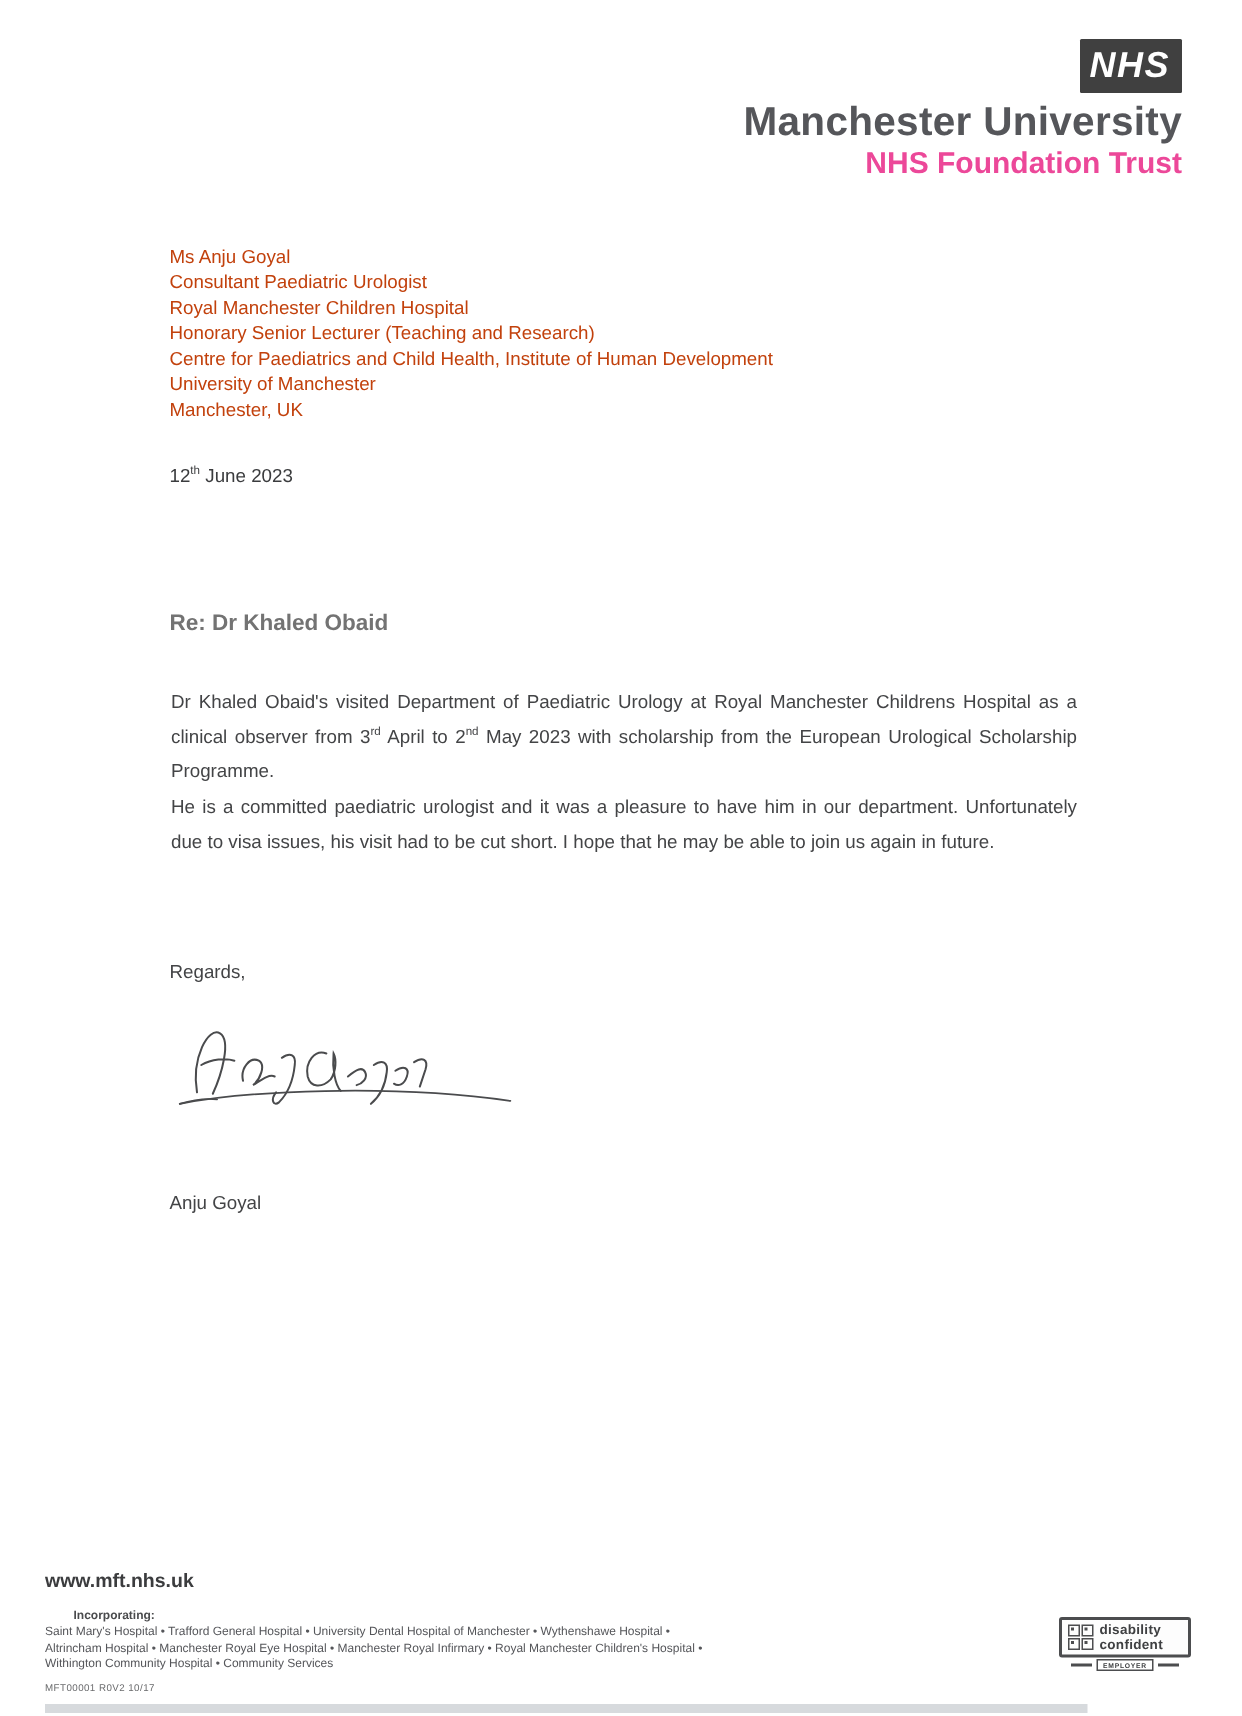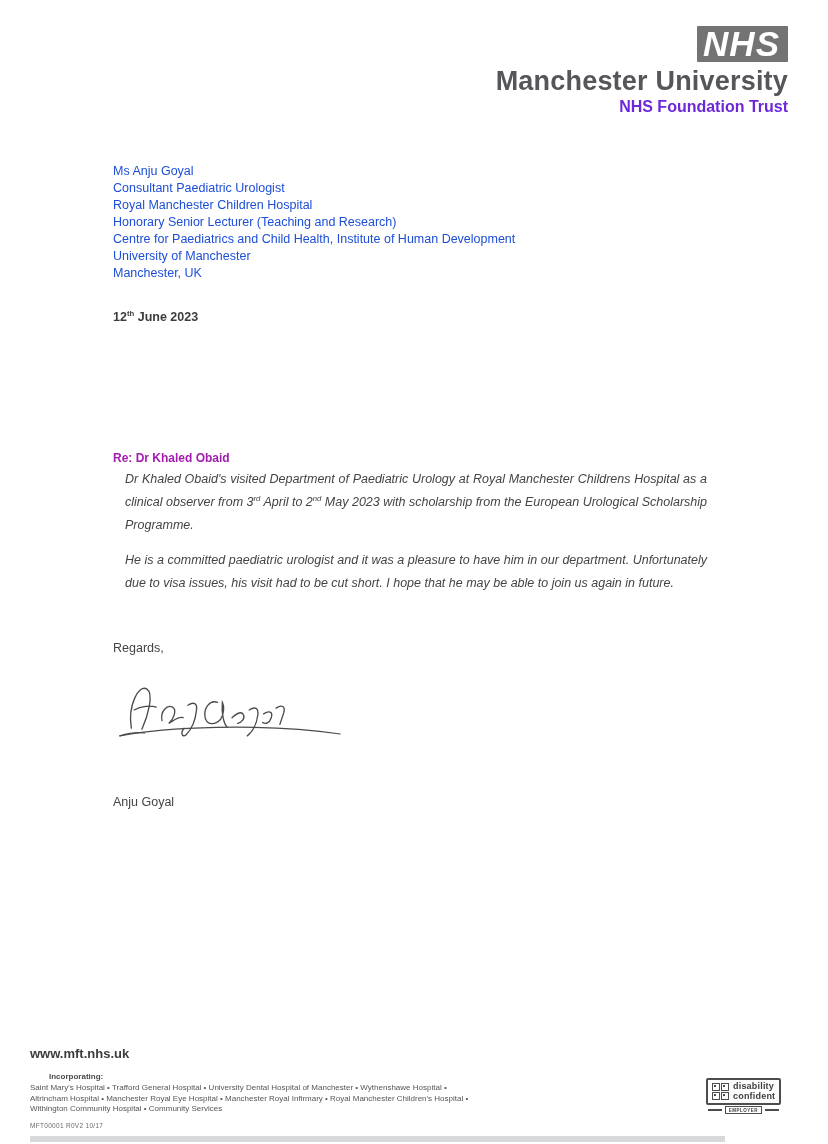--- a/index.html
+++ b/index.html
@@ -16,84 +16,83 @@
 
   
   .brand {
     position: absolute;
     top: 26px;
     right: 40px;
     text-align: right;
   }
   .nhs-logo {
     display: inline-block;
-    background: #737373;
+    background: #404040;
     color: #ffffff;
     font-style: italic;
     font-weight: bold;
-    font-size: 35px;
+    font-size: 24px;
     line-height: 34px;
     padding: 1px 8px 1px 6px;
     letter-spacing: 1px;
     border-radius: 1px;
   }
   .org-name {
     margin-top: 4px;
     font-weight: bold;
     font-size: 27px;
     color: #55565a;
     letter-spacing: 0.2px;
     white-space: nowrap;
     margin-left: 10px;
   }
   .org-subtitle {
     font-weight: bold;
-    font-size: 16px;
-    color: #6d28d9;
+    font-size: 20px;
+    color: #ec4899;
     margin-top: 1px;
     white-space: nowrap;
   }
 
   
   .address-block {
     position: absolute;
     left: 113px;
     top: 163px;
     font-size: 12.5px;
     line-height: 17px;
-    color: #1d4ed8;
+    color: #c2410c;
   }
   .date-line {
     position: absolute;
     left: 113px;
     top: 310px;
     font-size: 12.5px;
-    font-weight: bold;
+    font-weight: normal;
     color: #3b3c3e;
   }
   .subject-line {
     position: absolute;
     left: 113px;
     top: 407px;
-    font-size: 12px;
-    font-weight: bold;
-    color: #a21caf;
-    margin-top: 44px;
+    font-size: 15px;
+    font-weight: bold;
+    color: #737373;
   }
   .body-block {
     position: absolute;
     left: 113px;
     top: 456px;
     width: 606px;
     font-size: 12.5px;
     line-height: 23px;
     text-align: justify;
     color: #434446;
   }
-  .body-block p { margin: 12px; font-style: italic; }
+  .body-block p { margin: 1px; }
   sup { font-size: 0.62em; vertical-align: super; line-height: 0; }
 
   .regards {
     position: absolute;
     left: 113px;
     top: 641px;
     font-size: 12.5px;
     color: #434446;
   }
   .signature {
@@ -146,21 +145,21 @@
     top: 1122px;
     font-size: 6.5px;
     color: #6a6b6d;
     letter-spacing: 0.3px;
   }
 
   .dc-badge {
     position: absolute;
     left: 706px;
     top: 1078px;
-    width: 75px;
+    width: 88px;
   }
   .dc-box {
     border: 2px solid #4c4d4f;
     border-radius: 2px;
     display: flex;
     align-items: center;
     gap: 4px;
     padding: 2px 4px;
     background: #fdfdfd;
   }

